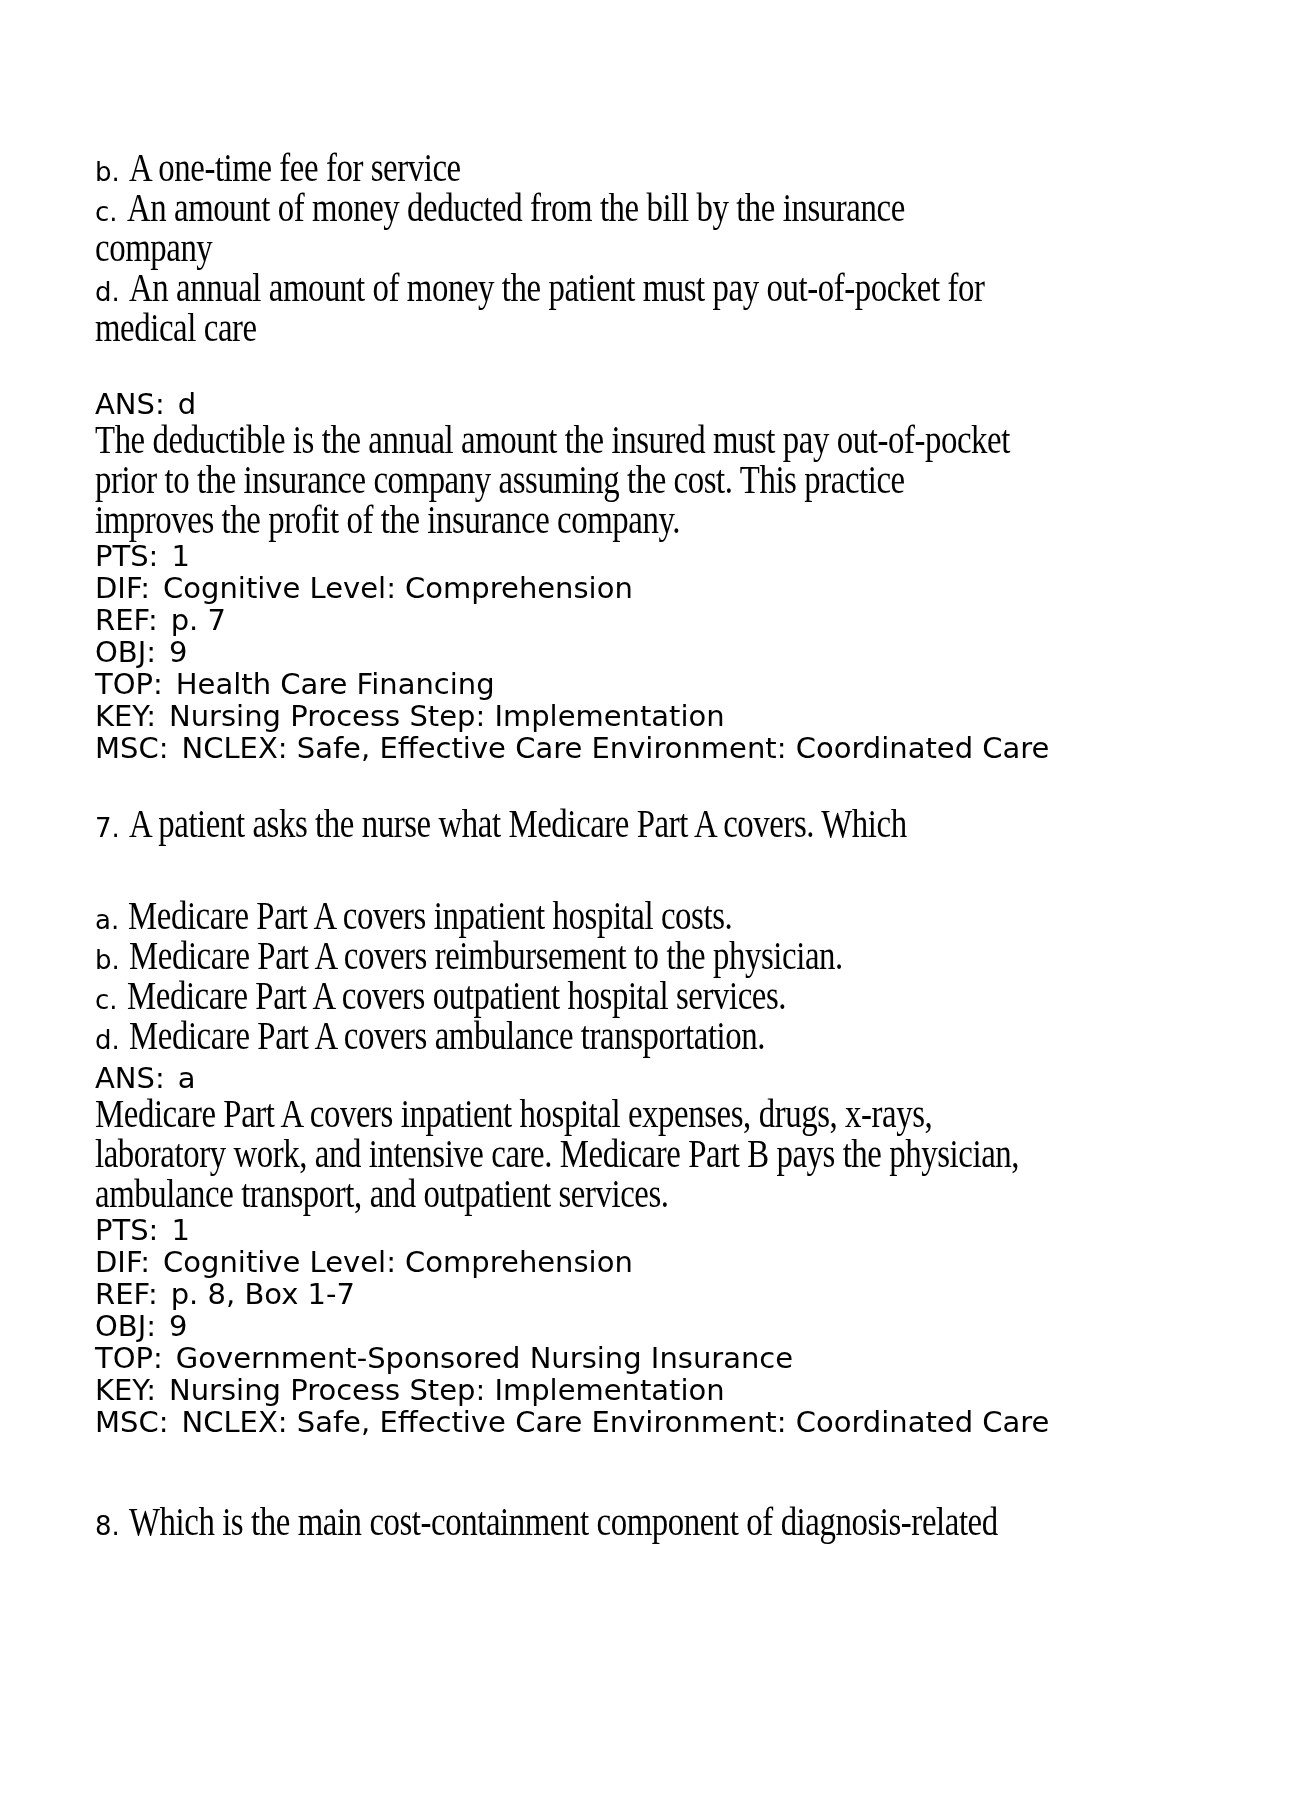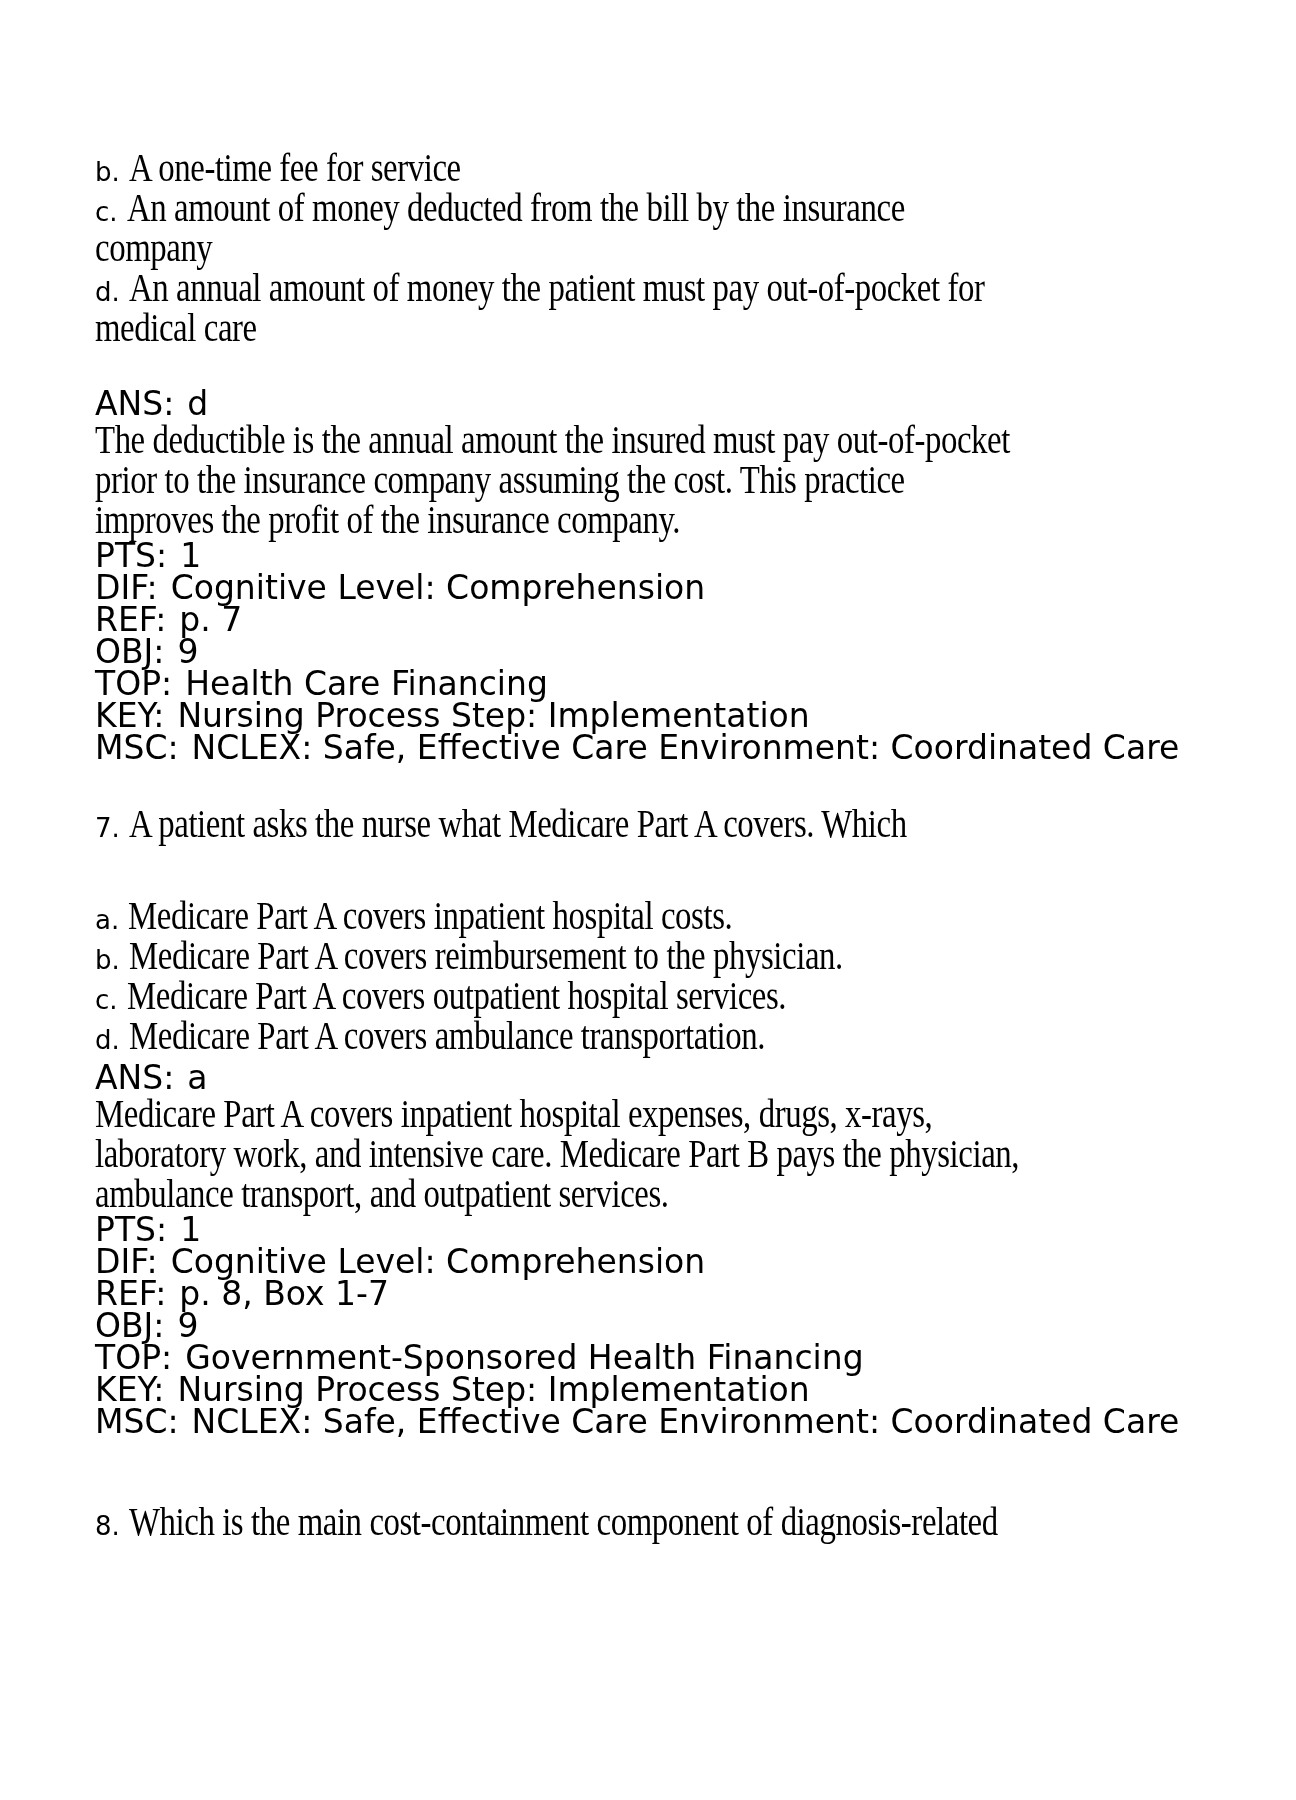--- a/index.html
+++ b/index.html
@@ -22,21 +22,21 @@
     transform-origin: 0 100%;
     letter-spacing: -0.5px;
   }
   .prefix {
     font-family: "DejaVu Sans", sans-serif;
     font-size: 26px;
     margin-right: 9px;
   }
   .meta-line {
     font-family: "DejaVu Sans", sans-serif;
-    font-size: 33px;
+    font-size: 29px;
     line-height: 32px; height: 32px;
   }
   .meta-label { margin-right: 13px; }
   .gap-ans1   { margin-top: 40px; }
   .gap-q7     { margin-top: 40px; }
   .gap-opts7  { margin-top: 52px; }
   .gap-ans2   { margin-top: 6px; }
   .gap-q8     { margin-top: 64px; }
 </style>
 </head>
@@ -138,21 +138,21 @@
     <div class="line meta-line">
       <span class="meta-label">DIF:</span><span>Cognitive Level: Comprehension</span>
     </div>
     <div class="line meta-line">
       <span class="meta-label">REF:</span><span>p. 8, Box 1-7</span>
     </div>
     <div class="line meta-line">
       <span class="meta-label">OBJ:</span><span>9</span>
     </div>
     <div class="line meta-line">
-      <span class="meta-label">TOP:</span><span>Government-Sponsored Health Financing</span>
+      <span class="meta-label">TOP:</span><span>Government-Sponsored Nursing Insurance</span>
     </div>
     <div class="line meta-line">
       <span class="meta-label">KEY:</span><span>Nursing Process Step: Implementation</span>
     </div>
     <div class="line meta-line">
       <span class="meta-label">MSC:</span><span>NCLEX: Safe, Effective Care Environment: Coordinated Care</span>
     </div>
   </section>
 
   <section class="gap-q8">

